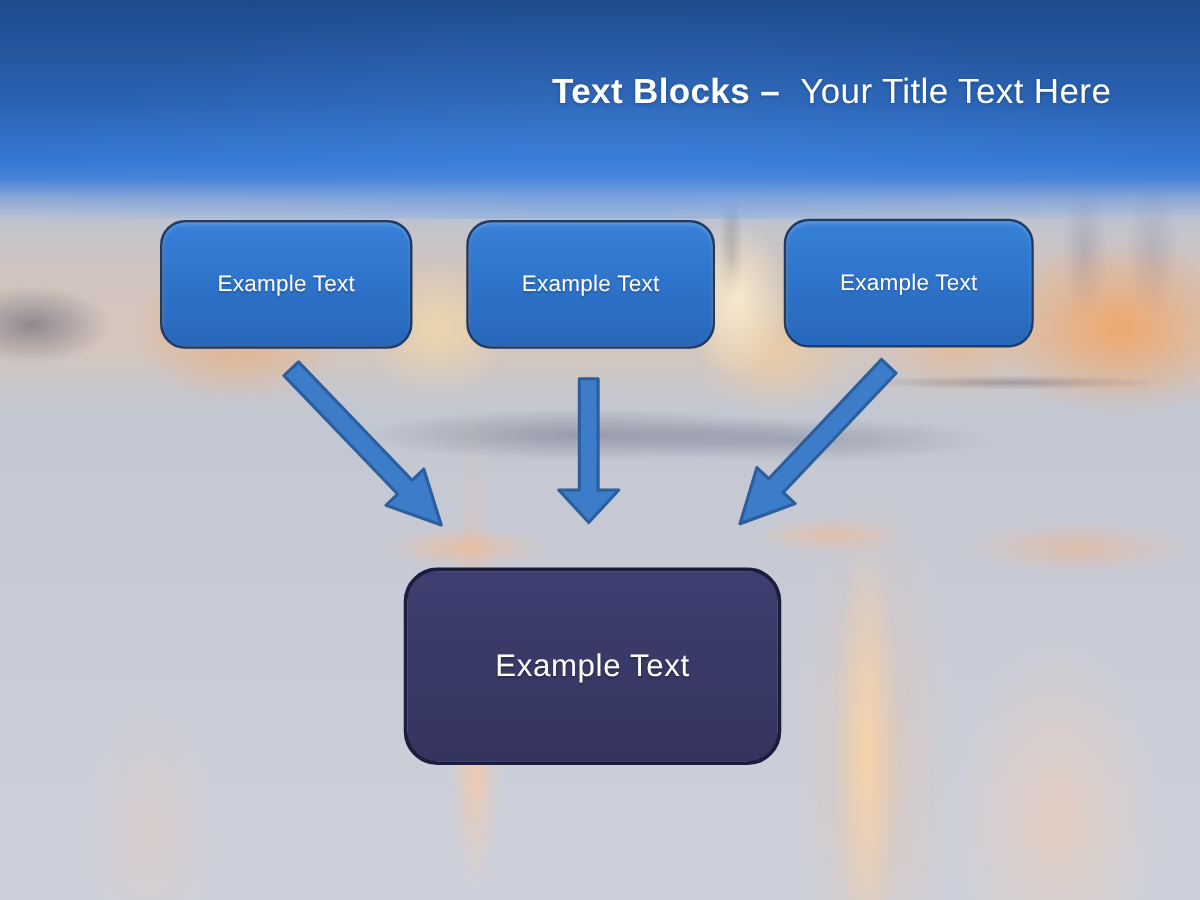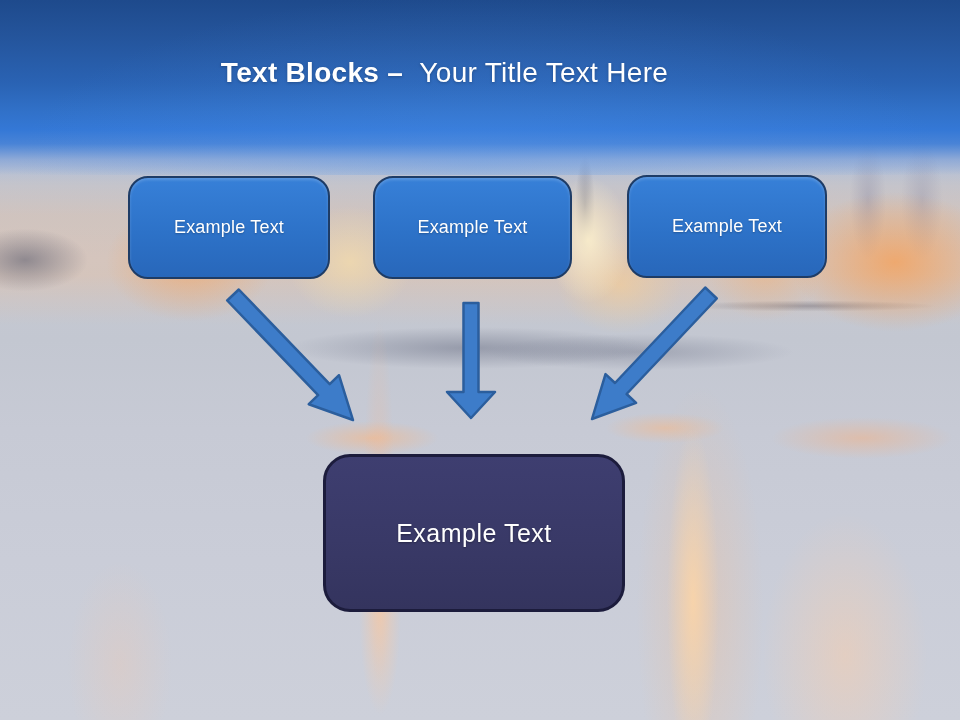--- a/index.html
+++ b/index.html
@@ -47,21 +47,21 @@
   }
   
   .banner{
     position:absolute;left:0;top:0;width:960px;height:175px;z-index:1;
     background:
       radial-gradient(620px 230px at 480px 165px, rgba(80,150,240,0.28), rgba(80,150,240,0) 75%),
       linear-gradient(180deg,#1e4a8c 0%, #24549b 20%, #2a63b4 48%, #3171c9 64%, #3478d6 74%,
                       rgba(56,122,214,0.85) 82%, rgba(100,145,215,0.45) 91%, rgba(150,175,225,0) 100%);
   }
   .title{
-    position:absolute;left:0;top:57px;width:889px;text-align:center;z-index:2;
+    position:absolute;left:0;top:57px;width:889px;text-align:right;z-index:2;
     color:#fff;font-size:28px;letter-spacing:0.3px;
     text-shadow:0 1px 3px rgba(0,0,0,0.25);
     white-space:nowrap;
   }
   .title .bold{font-weight:700;}
   .title .regular{font-weight:400;}
   
   .arrows{position:absolute;inset:0;z-index:2;pointer-events:none;}
   .arrows polygon{fill:#3d7cc9;stroke:#2b5e9d;stroke-width:2.5;stroke-linejoin:round;}
   

